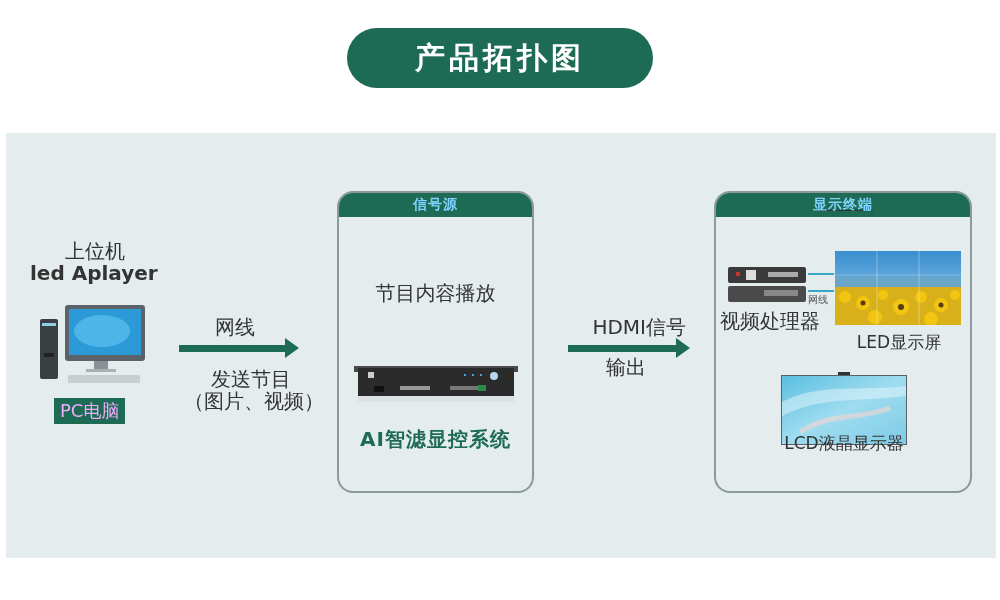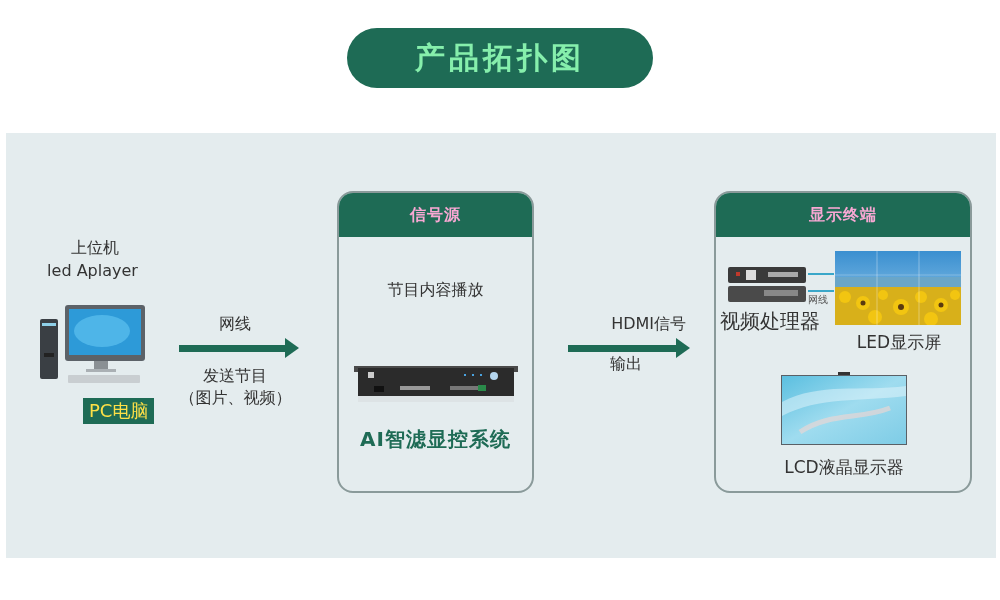--- a/index.html
+++ b/index.html
@@ -1,60 +1,60 @@
 <!DOCTYPE html>
 <html><head>
 <meta charset="utf-8">
 <style>
   * { box-sizing: border-box; margin: 0; padding: 0; }
   body { width: 1000px; height: 600px; background: #ffffff; position: relative; overflow: hidden;
          font-family: "DejaVu Sans", "Liberation Sans", sans-serif; color: #333; }
   .title-pill { position: absolute; left: 347px; top: 28px; width: 306px; height: 60px; border-radius: 30px;
-                background: #1e6b55; color: #86efac; font-size: 30px; font-weight: bold; letter-spacing: 4px;
+                background: #1e6b55; color: #ffffff; font-size: 30px; font-weight: bold; letter-spacing: 4px;
                 display: flex; align-items: center; justify-content: center; }
   .panel { position: absolute; left: 6px; top: 133px; width: 990px; height: 425px; background: #e4ecee; }
   .abs { position: absolute; }
-  .txt { font-size: 16px; color: #333; text-align: center; white-space: nowrap; }
+  .txt { font-size: 20px; color: #333; text-align: center; white-space: nowrap; }
   .arrow { position: absolute; height: 7px; background: #1e6b55; }
   .arrow::after { content: ""; position: absolute; right: -12px; top: -7px; border-left: 14px solid #1e6b55;
                   border-top: 10px solid transparent; border-bottom: 10px solid transparent; }
   .box { position: absolute; border: 2px solid #8a9a9a; border-radius: 16px; overflow: hidden; background: #e4ecee; }
-  .box-head { height: 44px; background: #1e6b55; color: #f9a8d4; font-size: 16px; font-weight: bold;
+  .box-head { height: 24px; background: #1e6b55; color: #7dd3fc; font-size: 14px; font-weight: bold;
               display: flex; align-items: center; justify-content: center; letter-spacing: 1px; }
-  .pc-label { background: #1e6b55; color: #fde047; font-size: 18px; padding: 1px 6px; margin-left: 29px; }
+  .pc-label { background: #1e6b55; color: #f0abfc; font-size: 18px; padding: 1px 6px; }
 </style>
 </head>
 <body>
 
 <div class="title-pill">产品拓扑图</div>
 
 <div class="panel"></div>
 
 <div class="abs txt" style="left:40px;top:238px;width:110px;">上位机</div>
-<div class="abs txt" style="left:30px;top:261px;width:125px;">led Aplayer</div>
+<div class="abs txt" style="left:30px;top:261px;width:125px;font-weight:bold;">led Aplayer</div>
 
 <div class="abs" style="left:40px;top:305px;width:110px;height:80px;">
   <svg width="110" height="80" viewBox="0 0 110 80">
     <rect x="0" y="14" width="18" height="60" rx="2" fill="#3a3f44"></rect>
     <rect x="2" y="18" width="14" height="3" fill="#8fd0e8"></rect>
     <rect x="4" y="48" width="10" height="4" fill="#222"></rect>
     <rect x="25" y="0" width="80" height="56" rx="3" fill="#5c6268"></rect>
     <rect x="29" y="4" width="72" height="46" fill="#2d9ad8"></rect>
     <ellipse cx="62" cy="26" rx="28" ry="16" fill="#5cc0ef" opacity="0.7"></ellipse>
     <rect x="54" y="56" width="14" height="8" fill="#8a9094"></rect>
     <rect x="46" y="64" width="30" height="3" fill="#aab0b4"></rect>
     <rect x="28" y="70" width="72" height="8" rx="1" fill="#c9ced1"></rect>
   </svg>
 </div>
 <div class="abs pc-label" style="left:54px;top:398px;">PC电脑</div>
 
 <div class="abs txt" style="left:185px;top:314px;width:100px;">网线</div>
 <div class="arrow" style="left:179px;top:345px;width:108px;"></div>
-<div class="abs txt" style="left:180px;top:366px;width:110px;">发送节目</div>
-<div class="abs txt" style="left:168px;top:388px;width:135px;">（图片、视频）</div>
+<div class="abs txt" style="left:196px;top:366px;width:110px;">发送节目</div>
+<div class="abs txt" style="left:184px;top:388px;width:135px;">（图片、视频）</div>
 
 <div class="box" style="left:337px;top:191px;width:197px;height:302px;">
   <div class="box-head">信号源</div>
 </div>
 <div class="abs txt" style="left:337px;top:280px;width:197px;">节目内容播放</div>
 <div class="abs" style="left:354px;top:362px;width:164px;height:42px;">
   <svg width="164" height="42" viewBox="0 0 164 42">
     <rect x="0" y="4" width="164" height="6" fill="#4a4a4a"></rect>
     <rect x="4" y="6" width="156" height="28" fill="#2b2b2b"></rect>
     <rect x="14" y="10" width="6" height="6" fill="#ccc"></rect>
@@ -68,21 +68,21 @@
     <rect x="124" y="23" width="8" height="6" fill="#2a8a4a"></rect>
     <rect x="4" y="34" width="156" height="6" fill="#d8dddf" opacity="0.6"></rect>
   </svg>
 </div>
 <div class="abs" style="left:337px;top:426px;width:197px;text-align:center;font-size:20px;font-weight:bold;color:#1e6b55;letter-spacing:1px;">AI智滤显控系统</div>
 
 <div class="abs txt" style="left:566px;top:314px;width:120px;text-align:right;">HDMI信号</div>
 <div class="arrow" style="left:568px;top:345px;width:110px;"></div>
 <div class="abs txt" style="left:566px;top:354px;width:120px;">输出</div>
 
-<div class="box" style="left:714px;top:191px;width:258px;height:302px;">
+<div class="box" style="left:714px;top:191px;width:258px;height:302px;text-decoration:underline;">
   <div class="box-head">显示终端</div>
 </div>
 
 <div class="abs" style="left:728px;top:265px;width:80px;height:40px;">
   <svg width="80" height="40" viewBox="0 0 80 40">
     <rect x="0" y="2" width="78" height="16" rx="2" fill="#3a3a3a"></rect>
     <rect x="8" y="7" width="4" height="4" fill="#c0392b"></rect>
     <rect x="18" y="5" width="10" height="10" fill="#ddd"></rect>
     <rect x="40" y="7" width="30" height="5" fill="#aaa"></rect>
     <rect x="0" y="21" width="78" height="16" rx="2" fill="#4a4a4a"></rect>
@@ -137,13 +137,13 @@
           <stop offset="1" stop-color="#7ecce6"></stop>
       </linearGradient>
     </defs>
     <rect x="58" y="0" width="12" height="3" fill="#333"></rect>
     <rect x="1" y="3" width="126" height="70" fill="#5a6066"></rect>
     <rect x="2" y="4" width="124" height="68" fill="url(#lcd)"></rect>
     <path d="M2 30 C40 10, 80 20, 126 14 L126 24 C80 30, 40 24, 2 44 Z" fill="#e6f6fb" opacity="0.5"></path>
     <path d="M20 60 C50 40, 80 48, 110 36" stroke="#f5d6d0" stroke-width="5" fill="none" opacity="0.6"></path>
   </svg>
 </div>
-<div class="abs txt" style="left:770px;top:456px;width:148px;font-size:17px;">LCD液晶显示器</div>
+<div class="abs txt" style="left:770px;top:432px;width:148px;font-size:17px;">LCD液晶显示器</div>
 
 </body></html>

